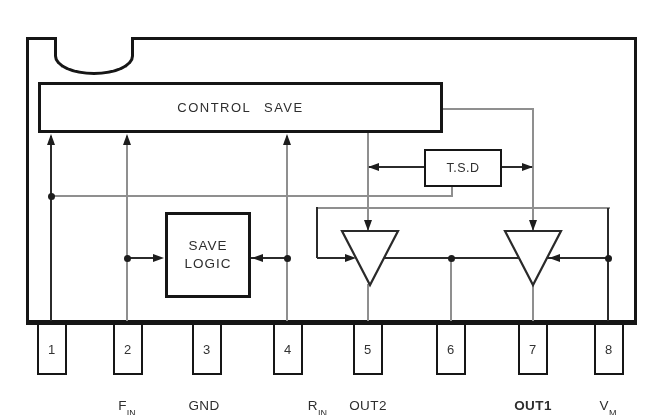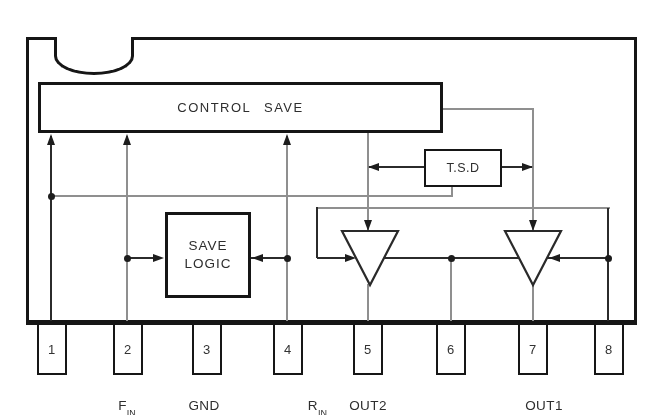--- a/index.html
+++ b/index.html
@@ -128,15 +128,16 @@
       <span>7</span>
     </div>
   <div class="pin" style="left:593.5px;">
       <span>8</span>
     </div>
 
   <div class="pinlabel" style="left:87px;"><span>F</span><sub>IN</sub></div>
   <div class="pinlabel" style="left:164px;"><span>GND</span><sub></sub></div>
   <div class="pinlabel" style="left:247px;text-align:right;"><span>R</span><sub>IN</sub></div>
   <div class="pinlabel" style="left:328px;text-align:center;"><span>OUT2</span><sub></sub></div>
-  <div class="pinlabel" style="left:504px;"><span>OUT1</span><sub></sub></div>
+  <div class="pinlabel" style="left:493px;font-weight:bold;"><span>OUT1</span><sub></sub></div>
+  <div class="pinlabel" style="left:568px;"><span>V</span><sub>M</sub></div>
 
 </div>
 
 </body></html>

